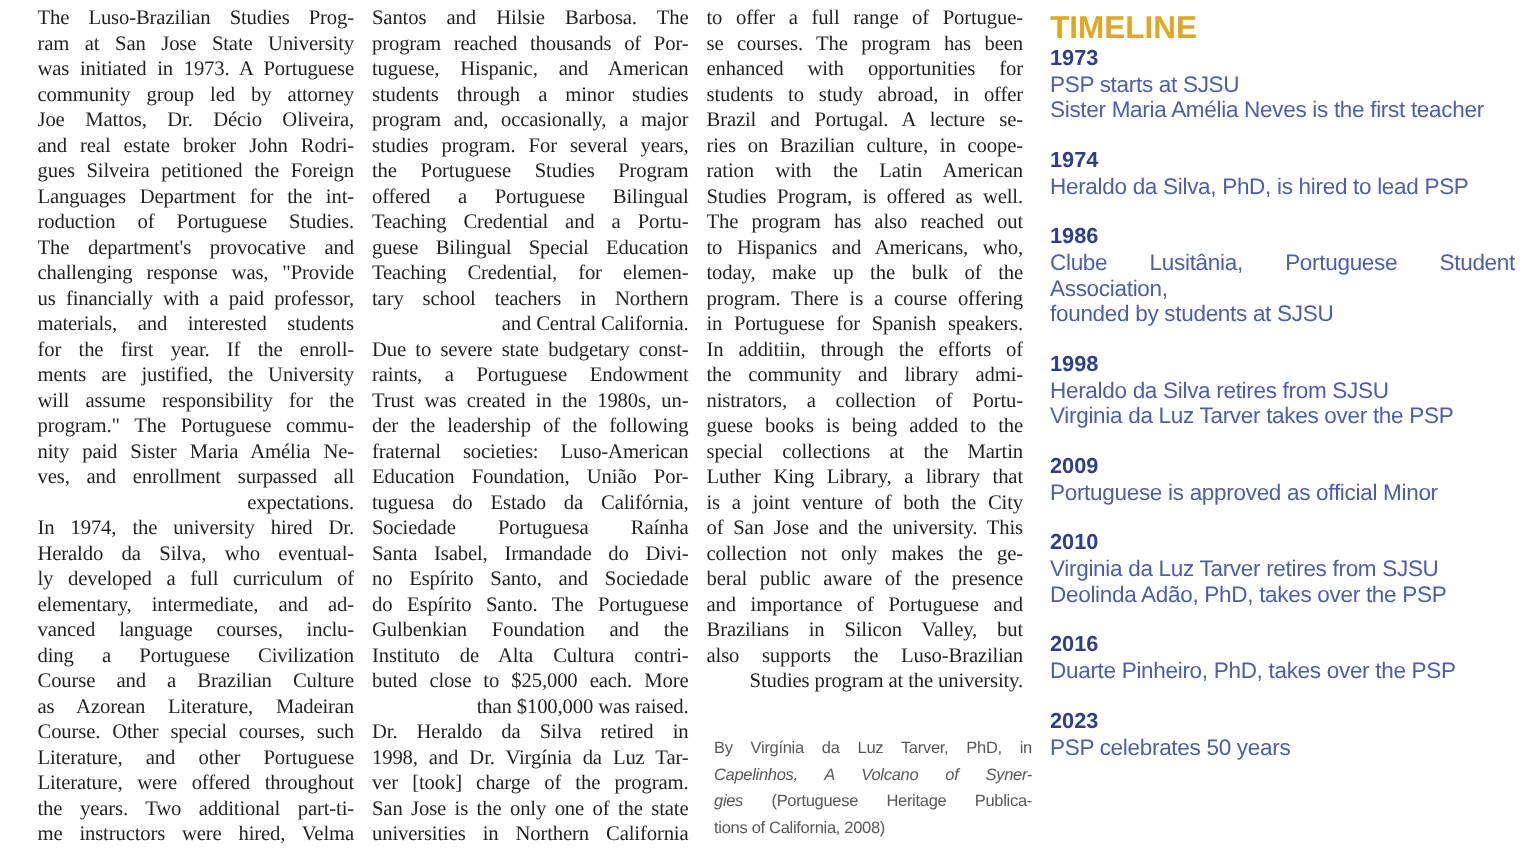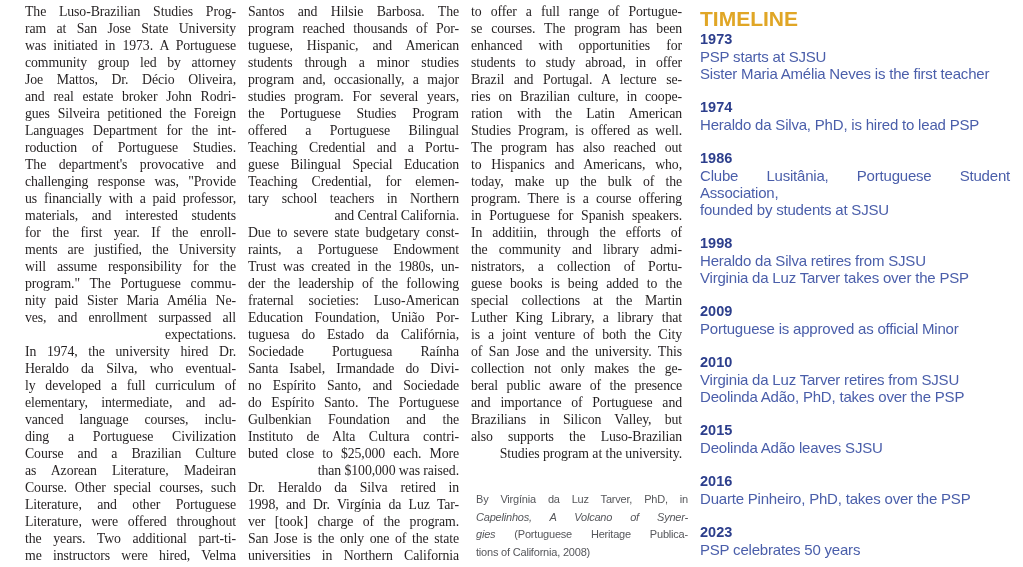--- a/index.html
+++ b/index.html
@@ -171,24 +171,20 @@
         <div class="tl-event">
           <div class="tl-year">2009</div>
           <div class="tl-line">Portuguese is approved as official Minor</div>
         </div>
         <div class="tl-event">
           <div class="tl-year">2010</div>
           <div class="tl-line">Virginia da Luz Tarver retires from SJSU</div>
           <div class="tl-line">Deolinda Adão, PhD, takes over the PSP</div>
         </div>
         <div class="tl-event">
-          <div class="tl-year">2015</div>
-          <div class="tl-line">Deolinda Adão leaves SJSU</div>
-        </div>
-        <div class="tl-event">
           <div class="tl-year">2016</div>
           <div class="tl-line">Duarte Pinheiro, PhD, takes over the PSP</div>
         </div>
         <div class="tl-event">
           <div class="tl-year">2023</div>
           <div class="tl-line">PSP celebrates 50 years</div>
         </div>
       </div>
   </aside>
 

